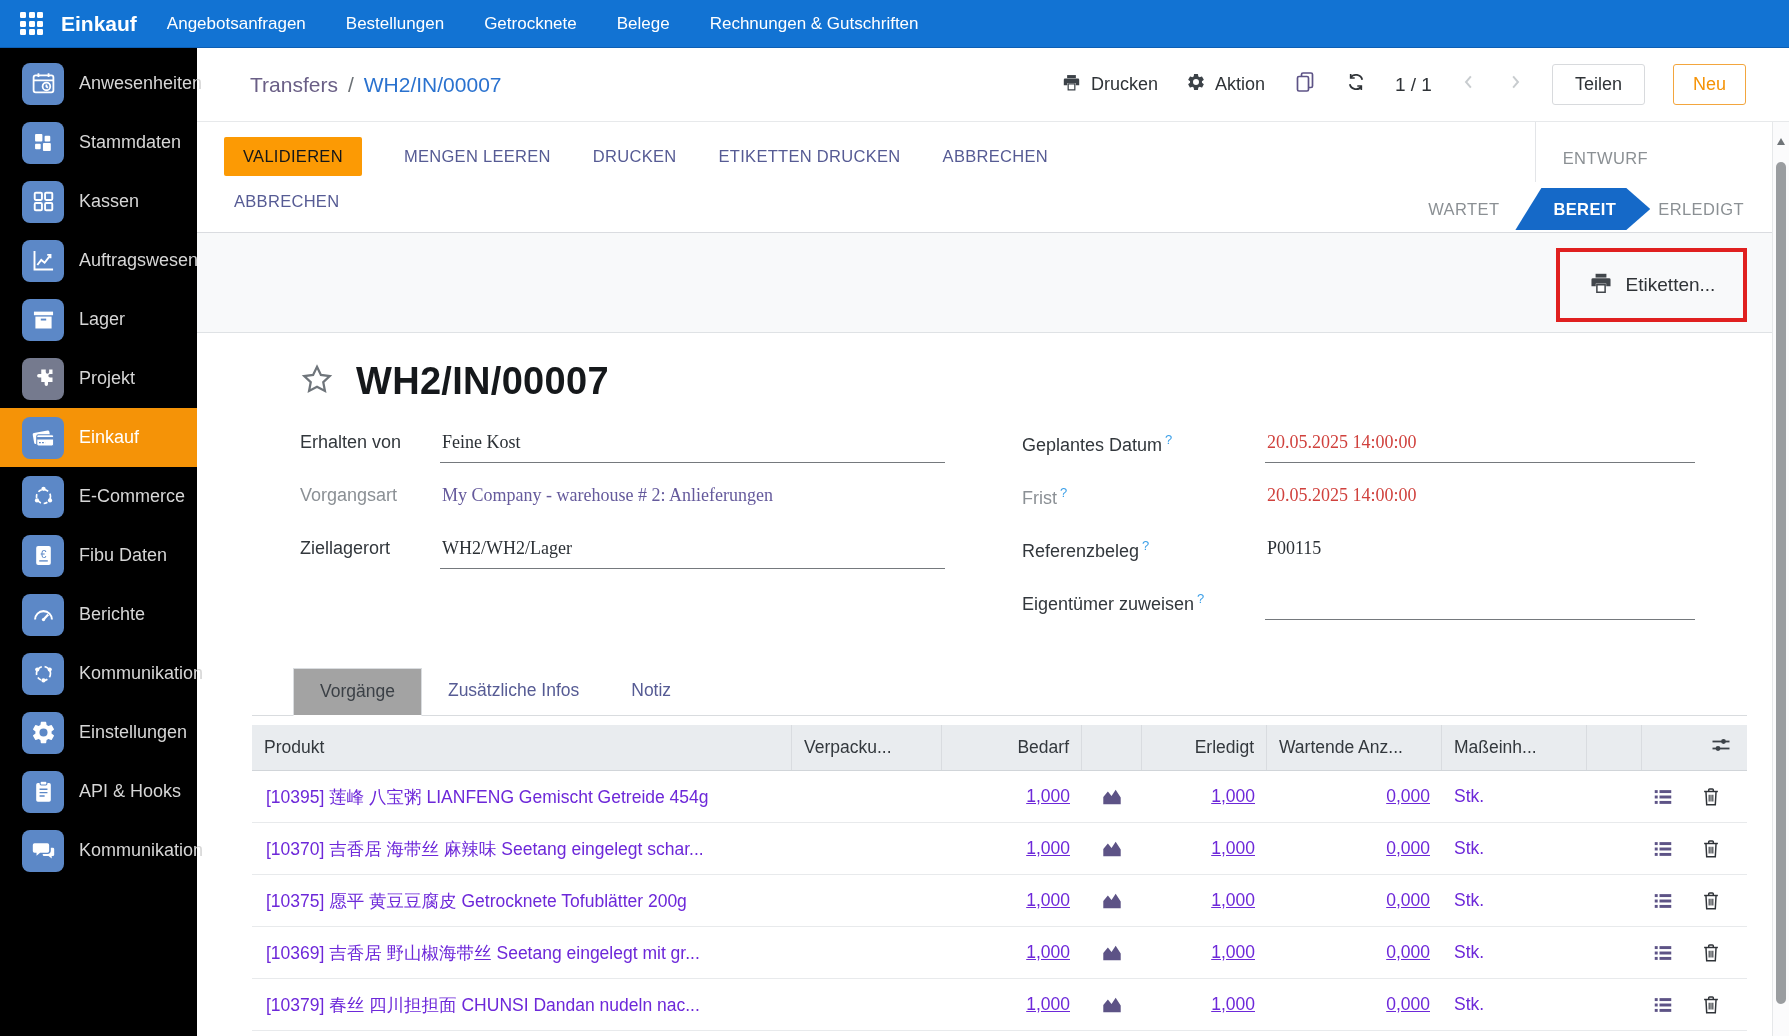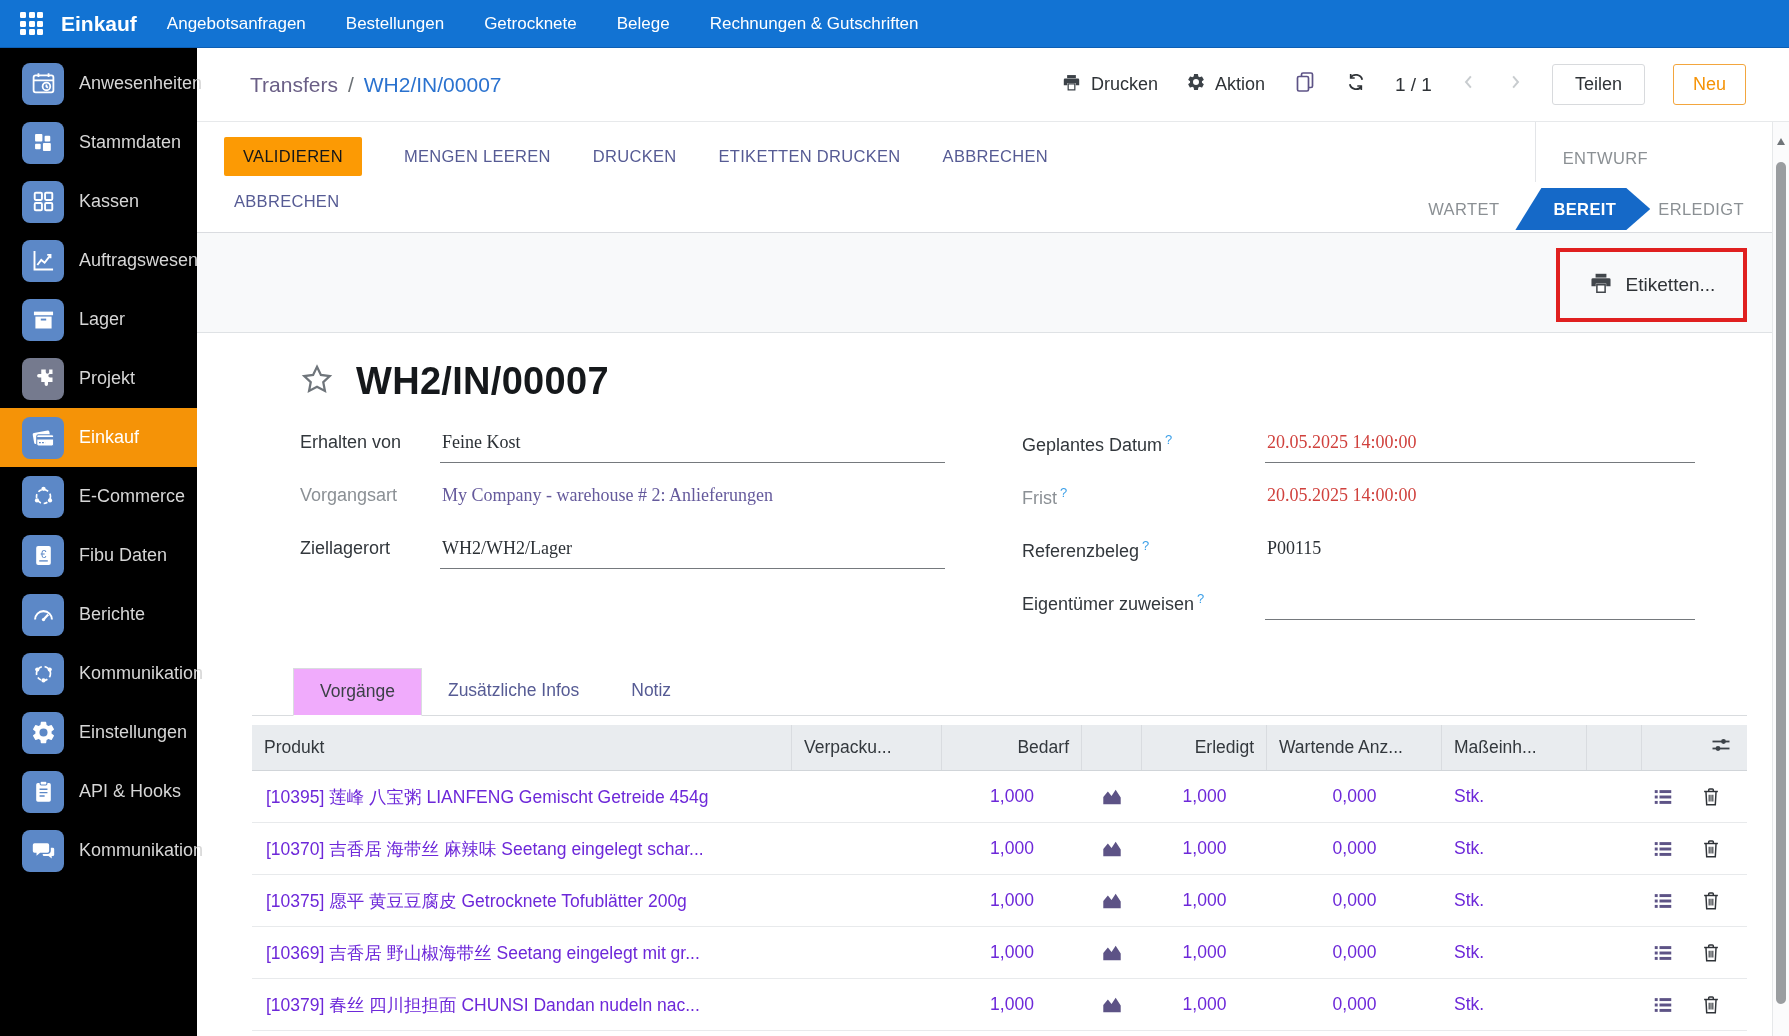--- a/index.html
+++ b/index.html
@@ -83,36 +83,36 @@
   .fhelp{color:#3da0e8;font-size:13px;margin-left:3px;}
   .fvalue{flex:1;font-size:18px;color:#2b3035;padding:4px 2px 9px;min-height:33px;font-family:Liberation Serif, serif;}
   .fvalue.underline{border-bottom:1px solid #75797d;}
   .fvalue.red{color:var(--c-red,#d0413d);}
   .fvalue.link{color:var(--c-purple,#655a9c);}
 
   
   .notebook{margin:28px 0 0 55px;}
   .tabs{display:flex;padding-left:41px;border-bottom:1px solid #d9dcdf;}
   .tab{padding:12px 26px 13px;font-size:17.5px;color:var(--c-indigo,#565b94);white-space:nowrap;}
-  .tab.active{background:#f0abfc;border:1px solid #d9dcdf;border-bottom-color:#fff;
+  .tab.active{background:#a3a3a3;border:1px solid #d9dcdf;border-bottom-color:#fff;
               margin-bottom:-1px;color:#3b4046;}
 
   
   .otable{margin-top:9px;width:1495px;}
   .thead,.trow{display:grid;grid-template-columns:540px 150px 140px 60px 125px 175px 145px 55px 105px;}
   .thead{background:#e9ecef;height:46px;border-bottom:1px solid #d1d5d9;color:#33383d;font-size:17.5px;}
   .th{display:flex;align-items:center;padding:0 12px;border-right:1px solid #d9dce0;
       overflow:hidden;white-space:nowrap;}
   .th:last-child{border-right:none;}
   .th.num{justify-content:flex-end;}
   .th.icon-col{justify-content:flex-end;padding-right:14px;}
   .trow{height:52px;border-bottom:1px solid #e8eaec;font-size:17.5px;color:#6d28d9;
         background:#fff;align-items:center;}
   .td{padding:0 12px;overflow:hidden;white-space:nowrap;}
-  .td.num{text-align:center;}
+  .td.num{text-align:right;text-decoration:underline;}
   .td.c-prod{padding-left:14px;}
   .td.c-chart{display:flex;justify-content:center;padding:0;}
   .td.c-actions{display:flex;gap:26px;padding-left:10px;align-items:center;}
   .rowicon{display:flex;}
   .rowicon svg{width:22px;height:22px;}
 
   
   .scrollbar{position:absolute;top:122px;right:0;width:17px;height:914px;background:#fbfbfc;
              border-left:1px solid #e6e8ea;}
   .sb-arrow{position:absolute;top:16px;left:4px;width:0;height:0;border-left:4.5px solid transparent;

